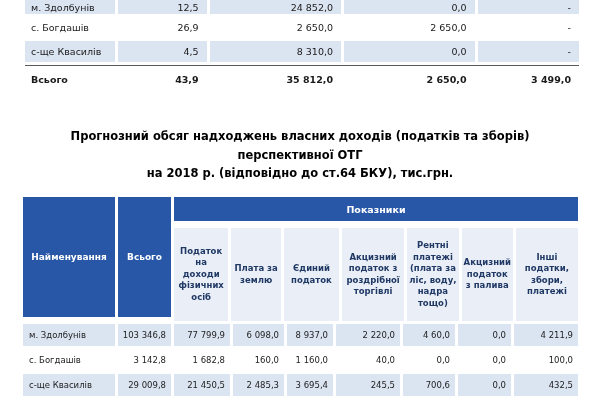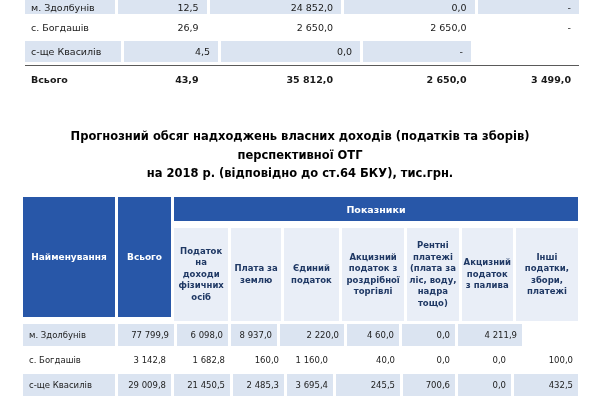--- a/index.html
+++ b/index.html
@@ -71,20 +71,21 @@
     <div class="t1-row h21">
       <div class="t1-c name plain">с. Богдашів</div>
       <div class="t1-c num c2 plain">26,9</div>
       <div class="t1-c num c3 plain">2 650,0</div>
       <div class="t1-c num c4 plain">2 650,0</div>
       <div class="t1-c num c5 plain">-</div>
     </div>
     <div class="t1-row h21">
       <div class="t1-c name stripe">с-ще Квасилів</div>
       <div class="t1-c num c2 stripe">4,5</div>
+      <div class="t1-c num c3 stripe">8 310,0</div>
       <div class="t1-c num c4 stripe">0,0</div>
       <div class="t1-c num c5 stripe">-</div>
     </div>
     <div class="t1-total">
       <div class="t1-row" style="margin-bottom:0;">
         <div class="t1-c name plain">Всього</div>
         <div class="t1-c num c2 plain">43,9</div>
         <div class="t1-c num c3 plain">35 812,0</div>
         <div class="t1-c num c4 plain">2 650,0</div>
         <div class="t1-c num c5 plain">3 499,0</div>
@@ -111,20 +112,21 @@
           <div class="sub-c sc4">Акцизний податок з роздрібної торгівлі</div>
           <div class="sub-c sc6">Рентні платежі (плата за ліс, воду, надра тощо)</div>
           <div class="sub-c sc5">Акцизний податок з палива</div>
           <div class="sub-c sc7">Інші податки, збори, платежі</div>
         </div>
       </div>
     </div>
 
     <div class="t2-row">
       <div class="t2-c name stripe">м. Здолбунів</div>
+      <div class="t2-c num tot stripe">103 346,8</div>
       <div class="t2-c num v1 stripe">77 799,9</div>
       <div class="t2-c num v2 stripe">6 098,0</div>
       <div class="t2-c num v3 stripe">8 937,0</div>
       <div class="t2-c num v4 stripe">2 220,0</div>
       <div class="t2-c num v5 stripe">4 60,0</div>
       <div class="t2-c num v6 stripe">0,0</div>
       <div class="t2-c num v7 stripe">4 211,9</div>
     </div>
 
     <div class="t2-row">

